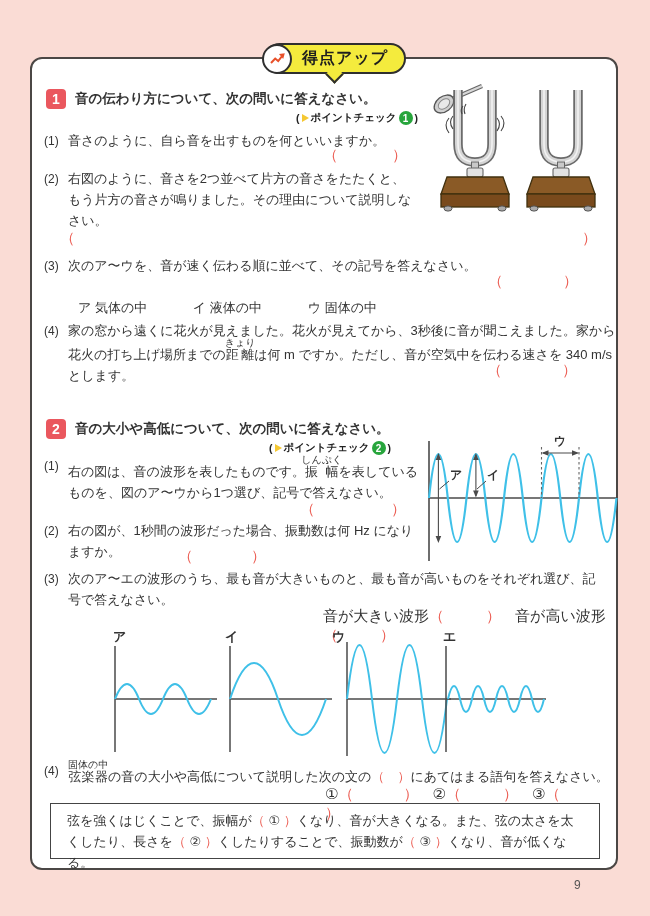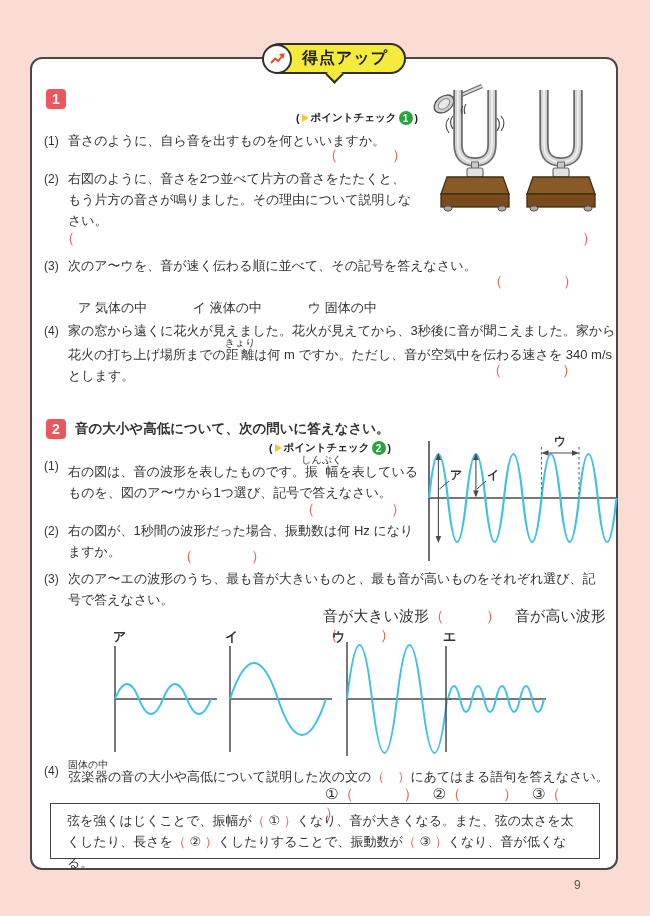--- a/index.html
+++ b/index.html
@@ -50,20 +50,21 @@
             <polygon points="10,3 15.8,2.2 14.2,8" fill="#e8502a"></polygon>
           </svg>
         </span>
         <span>得点アップ</span>
       </div>
       <span class="badge-notch"></span>
     </div>
 
     <div class="qtitle" style="left:14px;top:30px;">
       <span class="qnum">1</span>
+      <span>音の伝わり方について、次の問いに答えなさい。</span>
     </div>
     <div class="pointcheck" style="right:198px;top:52px;">
       <span>(</span>
         <span class="tri"></span>
         <span>ポイントチェック</span>
         <span class="gnum">1</span>
         <span>)</span>
     </div>
 
     <div class="item" style="left:12px;top:71px;width:420px;">

